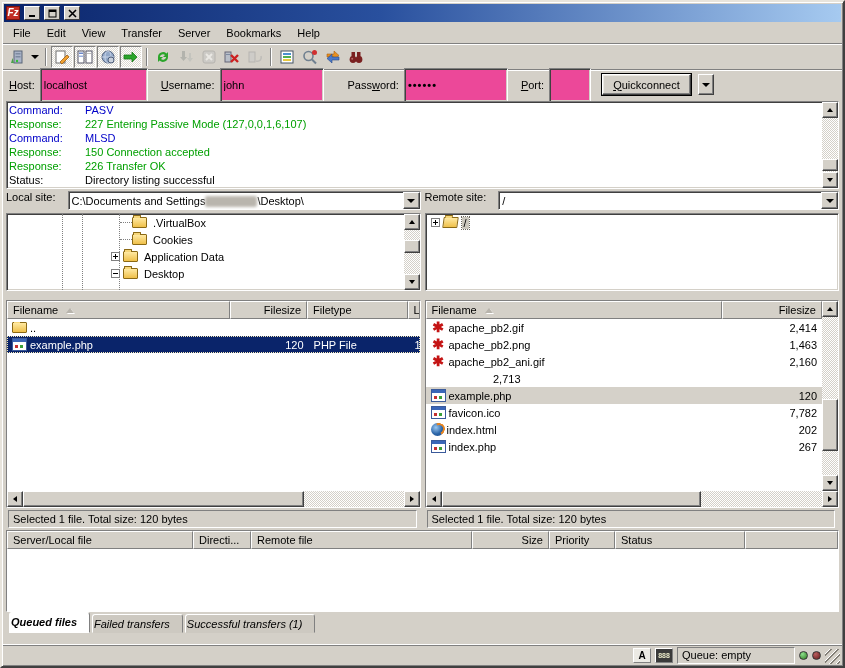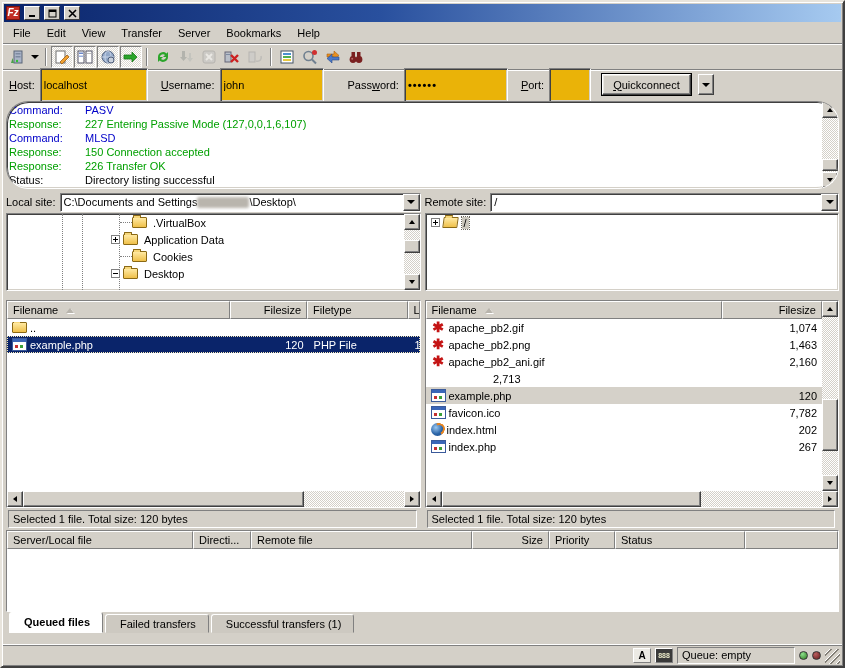--- a/index.html
+++ b/index.html
@@ -29,56 +29,56 @@
   .tbtn{width:22px;height:22px;display:flex;align-items:center;justify-content:center;border:1px solid transparent;}
   .tbtn.pressed{border-color:#808080 #fff #fff #808080;
     background:repeating-conic-gradient(#fff 0% 25%,#DCD8D0 25% 50%);background-size:2px 2px;}
   .tbtn.disabled svg{filter:grayscale(85%) opacity(.5);}
   .tbtn-arrow{width:12px;height:22px;display:flex;align-items:center;justify-content:center;}
   .tsep{width:2px;height:18px;margin:0 3px;border-left:1px solid #808080;border-right:1px solid #fff;}
   
   .qcbar{height:30px;display:flex;align-items:center;padding:0 6px;gap:5px;
     border-top:1px solid #808080;box-shadow:inset 0 1px 0 #fff;}
   .qc-label u{text-decoration:underline;}
-  .tinput{height:19px;background:#eab308;border:1px solid;border-color:#808080 #fff #fff #808080;
+  .tinput{height:19px;background:#ec4899;border:1px solid;border-color:#808080 #fff #fff #808080;
     box-shadow:inset 1px 1px 0 #404040,inset -1px -1px 0 #D4D0C8;
     font-size:11px;padding:16px 3px;outline:none;}
   .qc-btn{height:21px;padding:0 10px;background:#D4D0C8;border:1px solid;border-color:#fff #404040 #404040 #fff;
     box-shadow:inset -1px -1px 0 #808080,inset 1px 1px 0 #ECEAE4, 0 0 0 1px #000;font-size:11px;}
   .qc-btn u{text-decoration:underline;}
   .qc-drop{width:16px;height:21px;background:#D4D0C8;border:1px solid;border-color:#fff #404040 #404040 #fff;
     box-shadow:inset -1px -1px 0 #808080;display:flex;align-items:center;justify-content:center;margin-left:2px;}
   .arrow-down{width:0;height:0;border-left:4px solid transparent;border-right:4px solid transparent;border-top:4px solid #000;}
   
   .sunken{background:#fff;border:1px solid;border-color:#808080 #fff #fff #808080;
     box-shadow:inset 1px 1px 0 #404040,inset -1px -1px 0 #D4D0C8;}
   
   .logwrap{height:92px;padding:2px 3px;}
-  .logbox{height:100%;display:flex;overflow:hidden;border-radius:22px;}
+  .logbox{height:100%;display:flex;overflow:hidden;}
   .log-lines{flex:1;padding:1px 2px;line-height:14px;}
   .log-line{display:flex;white-space:nowrap;}
   .log-label{width:76px;flex:0 0 auto;}
   .t-command{color:#0000C8;} .t-response{color:#00A000;} .t-status{color:#000;}
   
   .vscroll{width:16px;flex:0 0 auto;background:repeating-conic-gradient(#fff 0% 25%,#D4D0C8 25% 50%);
     background-size:2px 2px;position:relative;}
   .hscroll{height:16px;flex:0 0 auto;background:repeating-conic-gradient(#fff 0% 25%,#D4D0C8 25% 50%);
     background-size:2px 2px;position:relative;display:flex;}
   .sb-btn{width:16px;height:16px;background:#D4D0C8;border:1px solid;border-color:#fff #404040 #404040 #fff;
     box-shadow:inset -1px -1px 0 #808080;display:flex;align-items:center;justify-content:center;flex:0 0 auto;}
   .sb-thumb{background:#D4D0C8;border:1px solid;border-color:#fff #404040 #404040 #fff;box-shadow:inset -1px -1px 0 #808080;}
   .tri{width:0;height:0;}
   .tri.up{border-left:3.5px solid transparent;border-right:3.5px solid transparent;border-bottom:4px solid #000;}
   .tri.down{border-left:3.5px solid transparent;border-right:3.5px solid transparent;border-top:4px solid #000;}
   .tri.left{border-top:3.5px solid transparent;border-bottom:3.5px solid transparent;border-right:4px solid #000;}
   .tri.right{border-top:3.5px solid transparent;border-bottom:3.5px solid transparent;border-left:4px solid #000;}
   
   .panes{flex:1;display:flex;padding:0 3px;gap:4px;}
   .pane{flex:1 1 0;display:flex;flex-direction:column;min-width:0;}
-  .site-row{height:22px;display:flex;align-items:center;gap:4px;}
+  .site-row{height:22px;display:flex;gap:12px;}
   .combo{flex:1;height:19px;background:#fff;border:1px solid;border-color:#808080 #fff #fff #808080;
     box-shadow:inset 1px 1px 0 #404040;display:flex;align-items:center;min-width:0;}
   .combo-text{flex:1;padding:12px 3px;white-space:nowrap;overflow:hidden;}
   .combo-btn{width:17px;height:17px;background:#D4D0C8;border:1px solid;border-color:#fff #404040 #404040 #fff;
     box-shadow:inset -1px -1px 0 #808080;display:flex;align-items:center;justify-content:center;flex:0 0 auto;}
   .redacted{display:inline-block;width:52px;height:11px;vertical-align:-2px;
     background:#b9b5ad;filter:blur(1.5px);border-radius:2px;}
   .treebox{height:78px;display:flex;overflow:hidden;position:relative;}
   .tree-area{flex:1;position:relative;overflow:hidden;}
   .tree-row{height:17px;display:flex;align-items:center;position:relative;}
@@ -124,22 +124,22 @@
     border:2px solid #E8841E;border-left-color:transparent;border-bottom-color:transparent;transform:rotate(20deg);}
   .fi-css{width:12px;height:13px;background:#fff;border:1px solid #888;}
   .fi-css::after{content:"";position:absolute;bottom:1px;left:1px;width:5px;height:5px;background:#F0C830;border:1px solid #A08010;border-radius:50%;}
   .status-row{height:20px;display:flex;align-items:center;padding:2px 4px 0 2px;}
   .status-inner{flex:1;border:1px solid;border-color:#808080 #fff #fff #808080;height:18px;display:flex;align-items:center;padding:0 4px;white-space:nowrap;overflow:hidden;}
   .splitterh{height:5px;flex:0 0 auto;}
   
   .queuewrap{height:84px;padding:2px 3px 0 3px;}
   .queuebox{height:100%;display:flex;flex-direction:column;overflow:hidden;}
   .tabs{height:21px;display:flex;align-items:flex-end;padding:1px 4px 0 6px;gap:2px;}
-  .tab{height:19px;padding:3px 12px 0 14px;background:#CDC9C1;border:1px solid;border-color:#fff #808080 #CDC9C1 #fff;
-    border-radius:3px 3px 0 0;white-space:nowrap;}
+  .tab{height:19px;padding:3px 12px 0 1px;background:#CDC9C1;border:1px solid;border-color:#fff #808080 #CDC9C1 #fff;
+    border-radius:3px 3px 0 0;white-space:nowrap;font-style:italic;}
   .tab.active{background:#fff;font-weight:bold;height:21px;border-color:#fff #808080 #fff #fff;}
   .filler{flex:0 0 11px;}
   
   .statusbar{height:21px;display:flex;align-items:center;justify-content:flex-end;gap:4px;
     padding:1px 2px;border-top:1px solid #fff;box-shadow:inset 0 1px 0 #808080;}
   .sb-ico{width:18px;height:15px;display:flex;align-items:center;justify-content:center;
     border:1px solid;border-color:#fff #808080 #808080 #fff;background:#ECEAE4;font-size:10px;font-weight:bold;}
   .sb-ico.dark{background:#3A3A3A;color:#E8E8C8;font-size:7px;letter-spacing:0;}
   .queue-panel{width:118px;height:17px;border:1px solid;border-color:#808080 #fff #fff #808080;
     display:flex;align-items:center;padding:0 4px;}
@@ -361,29 +361,29 @@
       <div class="treebox sunken">
         <div class="tree-area">
           <div class="tree-vline" style="left:55px"></div>
           <div class="tree-vline" style="left:75px"></div>
           <div class="tree-vline" style="left:112px"></div>
           <div class="tree-row" style="padding-left:113px">
             <span class="tree-hline"></span>
               <span class="folder"></span>
               <span class="lbl">.VirtualBox</span>
           </div>
+          <div class="tree-row" style="padding-left:113px">
+            <span class="tree-hline"></span>
+              <span class="folder"></span>
+              <span class="lbl">Cookies</span>
+          </div>
           <div class="tree-row" style="padding-left:104px">
             <span class="expander plus"></span>
               <span class="folder"></span>
               <span class="lbl">Application Data</span>
-          </div>
-          <div class="tree-row" style="padding-left:113px">
-            <span class="tree-hline"></span>
-              <span class="folder"></span>
-              <span class="lbl">Cookies</span>
           </div>
           <div class="tree-row" style="padding-left:104px">
             <span class="expander"></span>
               <span class="folder"></span>
               <span class="lbl">Desktop</span>
           </div>
         </div>
         <div class="vscroll">
           <div class="sb-btn" style="position:absolute;top:0;left:0">
               <span class="tri up"></span>
@@ -486,21 +486,21 @@
                   <span>Filesize</span>
                 </div>
             </div>
             <div class="list-rows">
               <div class="frow">
                 <div class="fcell" style="flex:1">
                     <span class="fi fi-img">✱</span>
                     <span>apache_pb2.gif</span>
                   </div>
                 <div class="fcell r" style="width:100px">
-                    <span>1,074</span>
+                    <span>2,414</span>
                   </div>
               </div>
               <div class="frow">
                 <div class="fcell" style="flex:1">
                     <span class="fi fi-img">✱</span>
                     <span>apache_pb2.png</span>
                   </div>
                 <div class="fcell r" style="width:100px">
                     <span>1,463</span>
                   </div>

